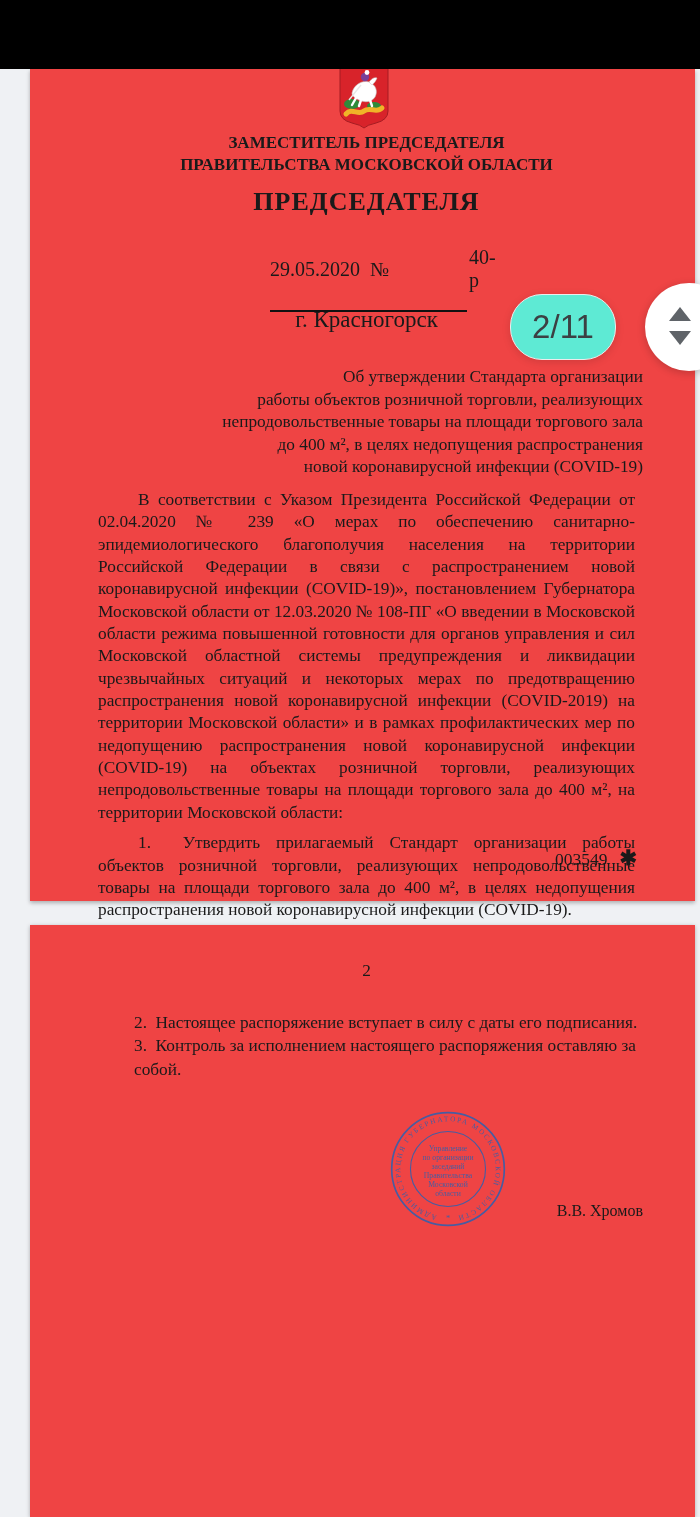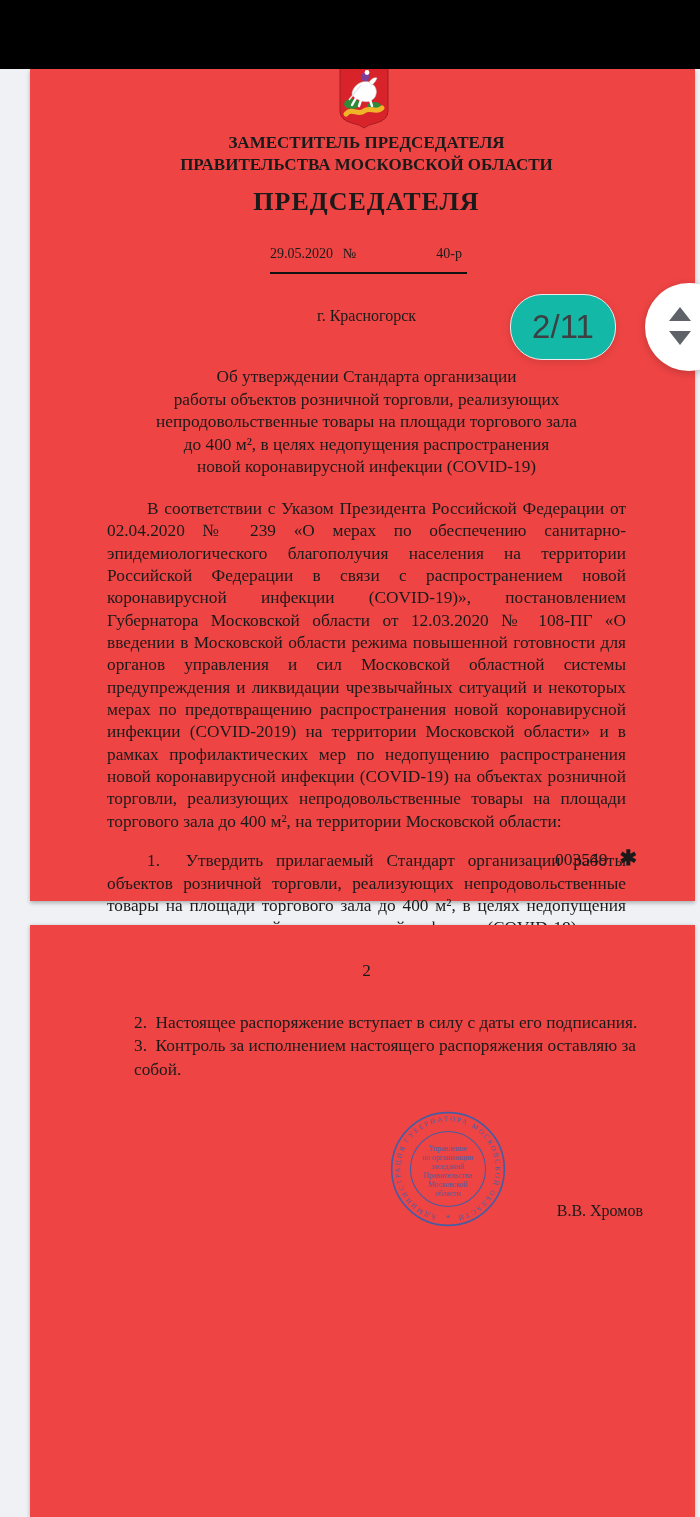--- a/index.html
+++ b/index.html
@@ -24,38 +24,38 @@
   .org-header{
     position:absolute;left:0;top:63px;width:553px;text-align:center;
     font-weight:bold;font-size:17px;line-height:21.5px;
   }
   .doc-type{
     position:absolute;left:0;top:118px;width:553px;text-align:center;
     font-weight:bold;font-size:26px;letter-spacing:1px;
   }
   .date-row{
     position:absolute;left:180px;top:177px;width:197px;
-    border-bottom:2px solid #111;display:flex;align-items:flex-end;
-    font-size:14px;padding-bottom:10px;box-sizing:border-box;
+    border-bottom:2px solid #111;display:flex;align-items:center;
+    font-size:20px;padding-bottom:18px;box-sizing:border-box;
   }
   .date-row .no-label{margin-left:10px;}
   .date-row .doc-number{margin-left:80px;}
   .city{
     position:absolute;left:0;top:238px;width:553px;text-align:center;
-    font-size:16px;
+    font-size:23px;
   }
   .title-block{
-    position:absolute;left:0;top:297px;width:553px;text-align:center;
+    position:absolute;left:0;top:297px;width:553px;text-align:right;
     font-size:17.3px;line-height:22.6px;
   }
   .body-block{
     position:absolute;left:0;top:412px;width:553px;
     font-size:17.3px;line-height:22.35px;text-align:justify;
   }
-  .body-block p{margin:17px;text-indent:40px;}
+  .body-block p{margin:8px;text-indent:40px;}
   .reg-row{
     position:absolute;left:0;top:752px;width:547px;text-align:right;
     font-size:17.5px;
     margin-top:25px;
   }
   .reg-mark{font-size:21px;font-weight:bold;margin-left:12px;}
   .pnum{
     position:absolute;left:0;top:36px;width:553px;text-align:center;
     font-size:17.3px;
   }
@@ -63,21 +63,21 @@
     position:absolute;left:0;top:86px;width:553px;
     font-size:17.3px;line-height:23.4px;
   }
   .items div{margin-left:44px;}
   .stamp{position:absolute;left:357px;top:183px;width:122px;height:122px;opacity:0.92;}
   .signature{
     position:absolute;right:0;top:277px;font-size:16px;
   }
   .page-pill{
     position:absolute;left:510px;top:294px;width:104px;height:64px;
-    background:#14b8a6;border:1px solid #ececec;border-radius:32px;
+    background:#5eead4;border:1px solid #ececec;border-radius:32px;
     box-shadow:0 2px 8px rgba(0,0,0,0.13);
     display:flex;align-items:center;justify-content:center;
     font-family:"Liberation Sans", sans-serif;font-size:33px;color:#3c4043;
     z-index:10;
   }
   .scroll-btn{
     position:absolute;left:645px;top:283px;width:88px;height:88px;
     background:#fff;border-radius:50%;
     box-shadow:0 2px 8px rgba(0,0,0,0.2);
     z-index:10;

